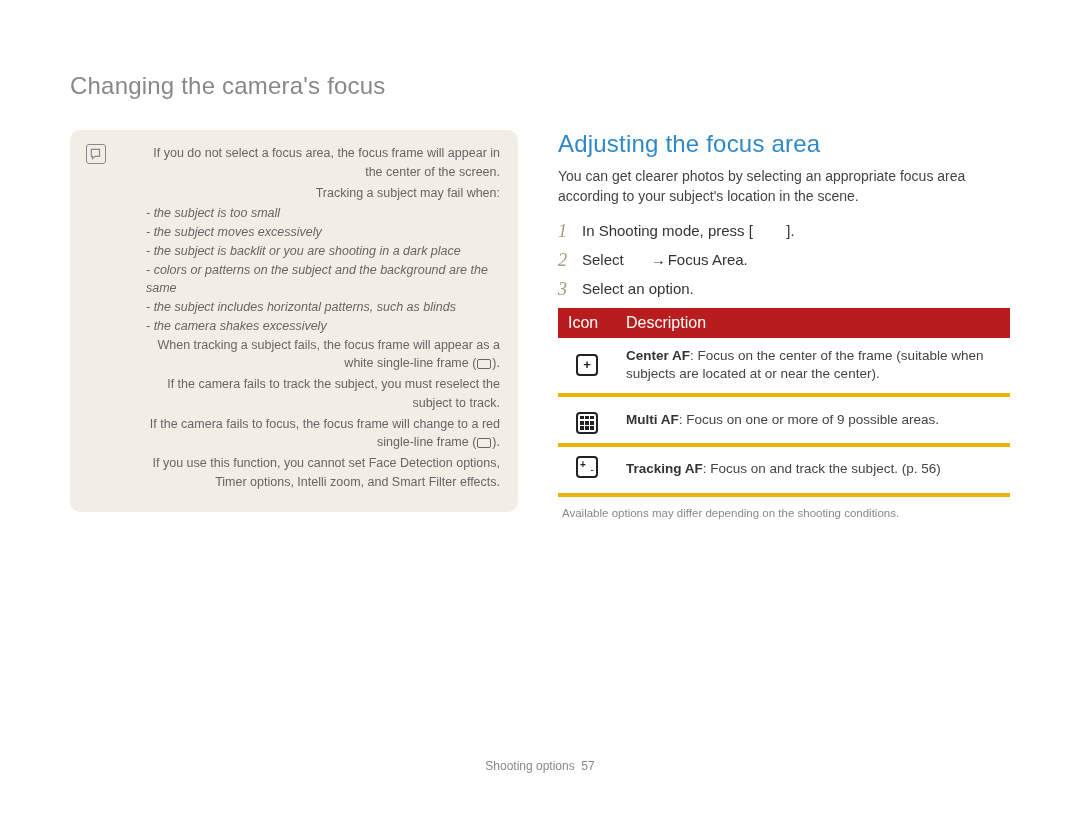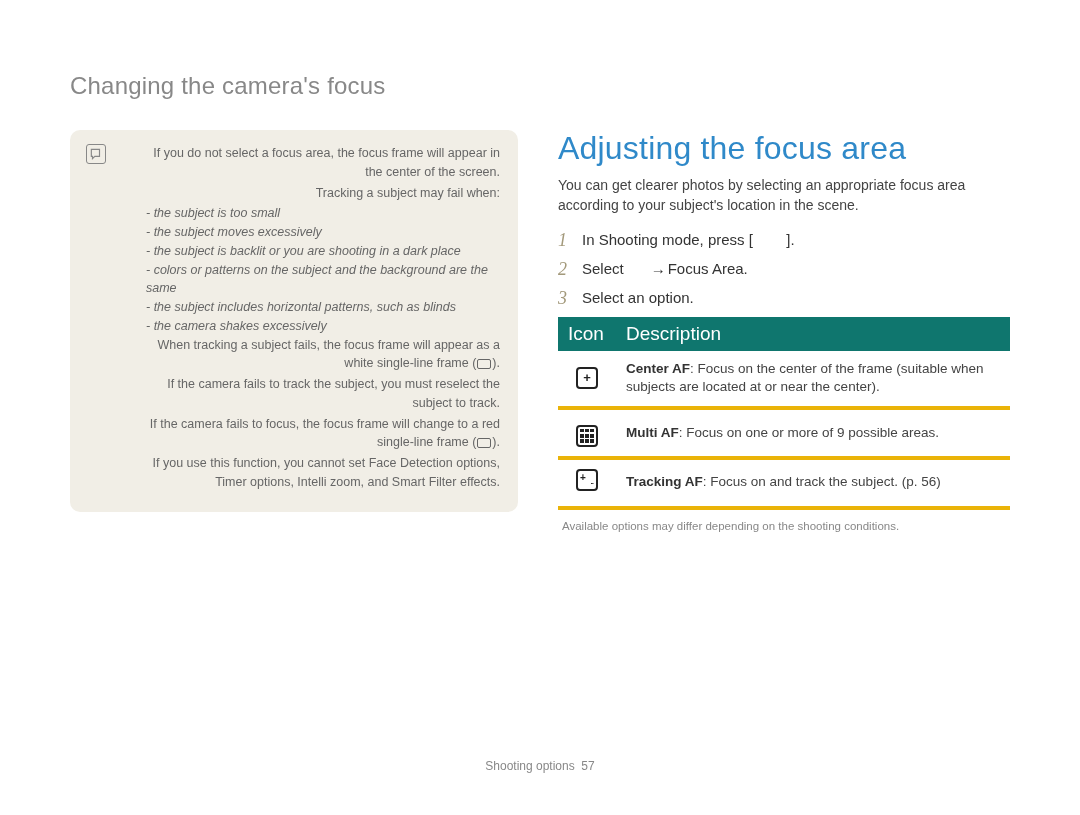--- a/index.html
+++ b/index.html
@@ -81,21 +81,21 @@
       display: inline-block;
       width: 14px;
       height: 10px;
       border: 1.5px solid #666;
       border-radius: 2px;
       vertical-align: middle;
       margin: 0 1px;
     }
     .section-title {
       color: #2f89c9;
-      font-size: 32px;
+      font-size: 24px;
       font-weight: 400;
       margin-bottom: 8px;
       letter-spacing: 0.2px;
     }
     .section-desc {
       font-size: 14px;
       color: #444;
       line-height: 1.45;
       margin-bottom: 14px;
     }
@@ -123,26 +123,26 @@
       display: inline-block;
       margin: 0 2px;
     }
     .options-table {
       width: 100%;
       border-collapse: collapse;
       margin-top: 6px;
       font-size: 13.5px;
     }
     .options-table thead th {
-      background: #0f766e;
+      background: #b91c1c;
       color: #fff;
       font-weight: 400;
       text-align: left;
       padding: 6px 10px;
-      font-size: 19px;
+      font-size: 16px;
     }
     .options-table thead th:first-child {
       width: 58px;
     }
     .options-table tbody td {
       padding: 9px 10px;
       border-bottom: 4px solid #eab308;
       vertical-align: middle;
       color: #444;
       line-height: 1.4;

